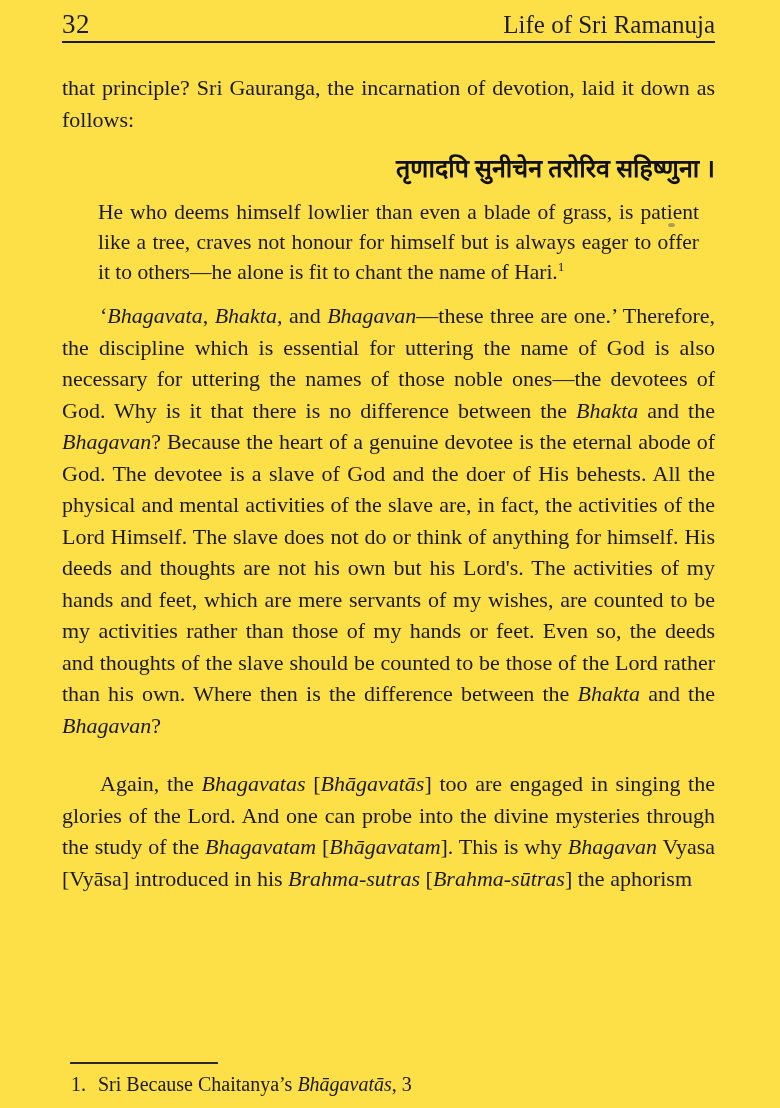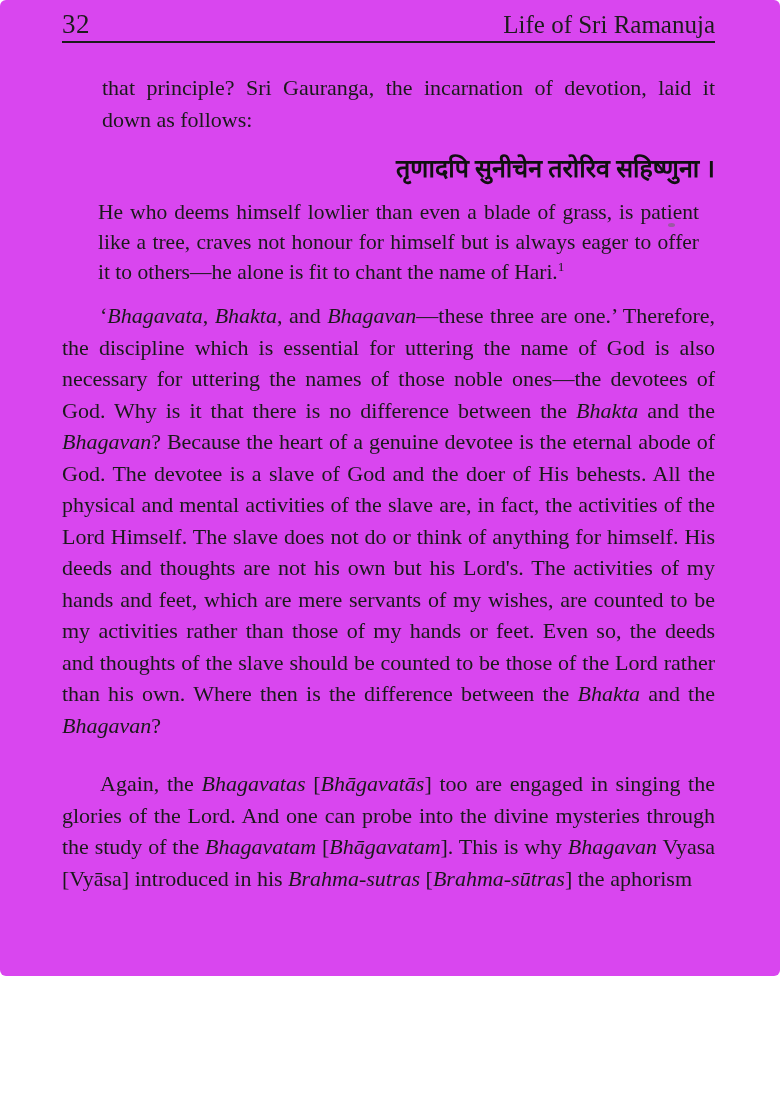--- a/index.html
+++ b/index.html
@@ -2,25 +2,24 @@
 <html><head>
 <meta charset="utf-8">
 <style>
   * { margin: 0; padding: 0; box-sizing: border-box; }
   html, body { width: 780px; background: #ffffff; }
   body { font-family: "Liberation Serif", "DejaVu Serif", serif; }
 
   .page {
     position: relative;
     width: 780px;
-    height: 976px;
-    background: #d946ef;
+    height: 1108px;
+    background: #fde047;
     color: #1c1c1c;
     overflow: hidden;
-    border-radius: 6px;
   }
 
   .content {
     position: absolute;
     left: 62px;
     top: 0;
     width: 653px;
   }
 
   
@@ -45,21 +44,21 @@
   
   .para {
     font-size: 22px;
     line-height: 31.5px;
     text-align: justify;
     text-justify: inter-word;
     color: #1a1a1a;
   }
   .para em { }
 
-  .para-intro { margin-top: 29px; margin-left: 40px; }
+  .para-intro { margin-top: 29px; }
 
   .verse {
     margin: 13px 0 0 36px;
     font-weight: 700;
     font-size: 25px;
     line-height: 42px;
     color: #101010;
     text-align: right;
   }
 

